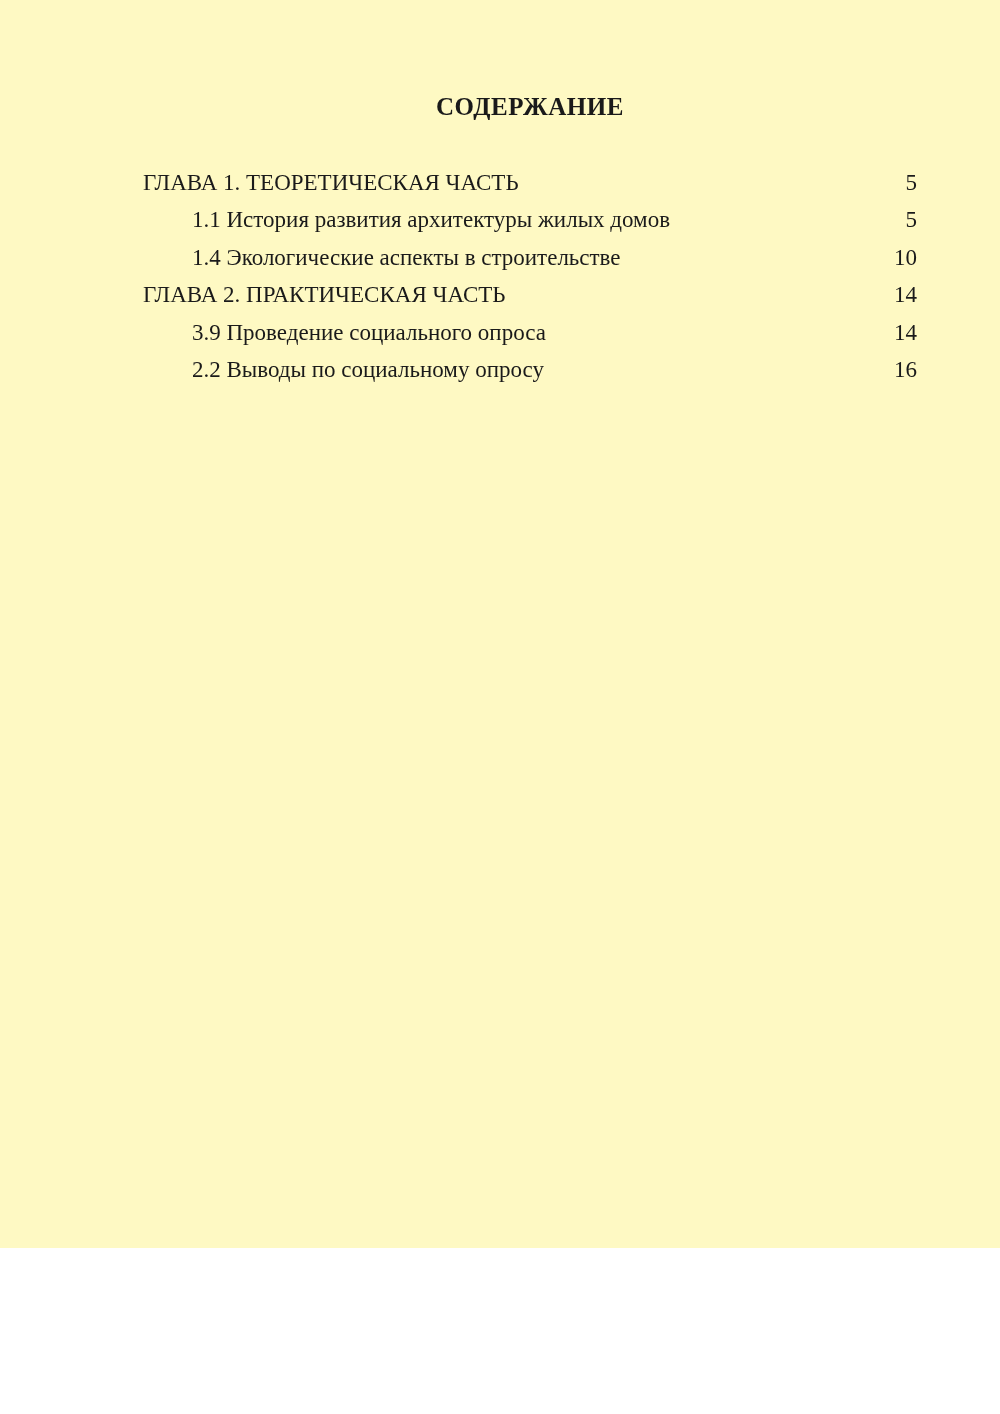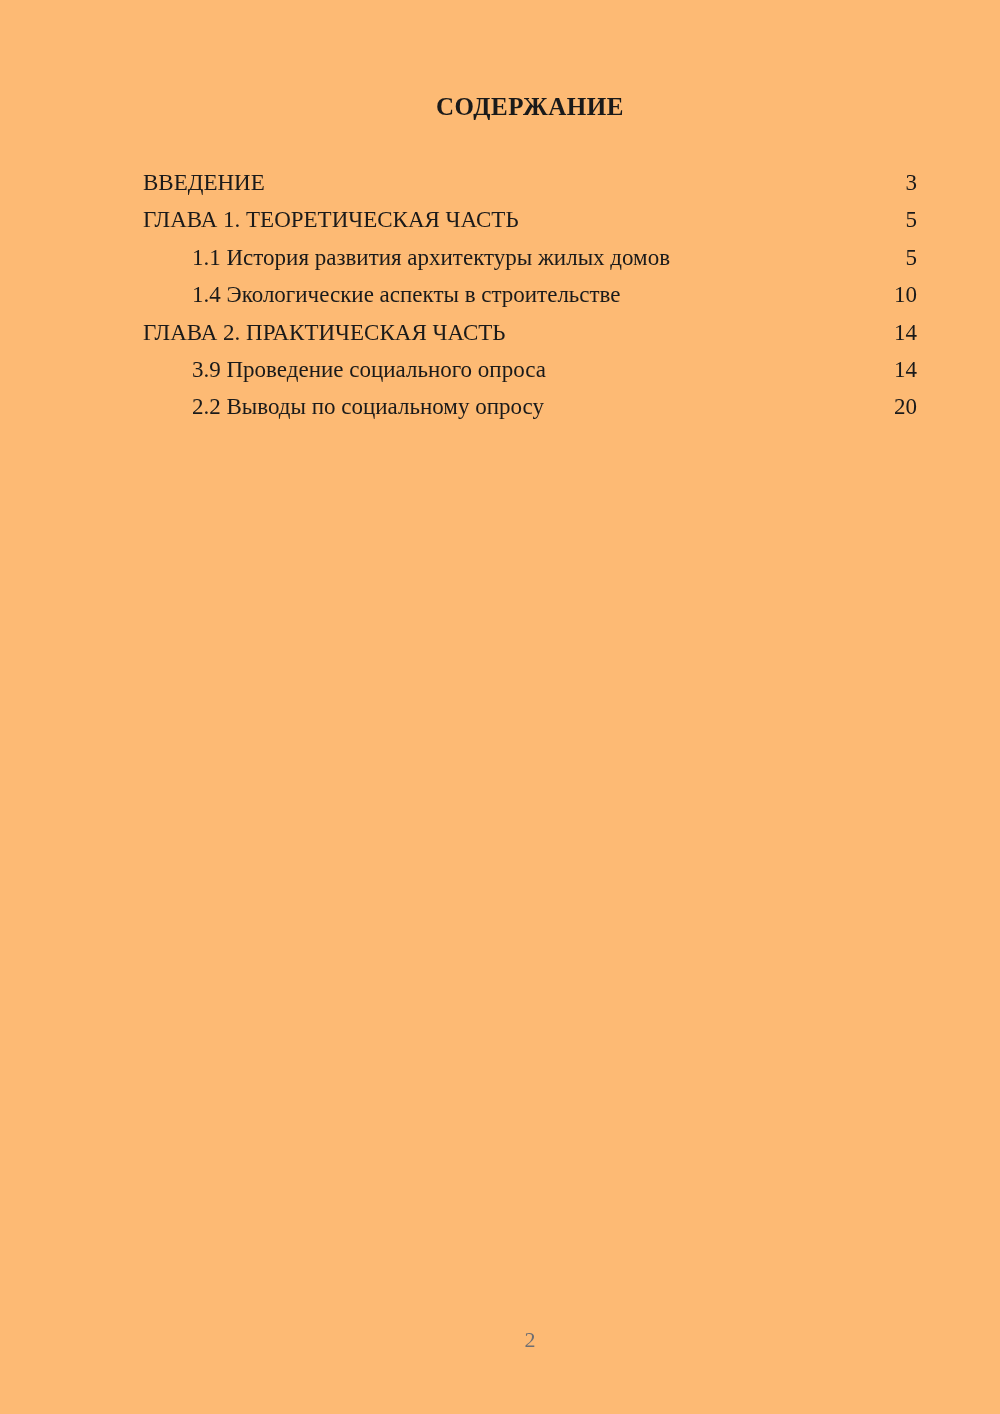--- a/index.html
+++ b/index.html
@@ -3,22 +3,22 @@
 <meta charset="utf-8">
 <style>
   html, body {
     margin: 0;
     padding: 0;
     background: #ffffff;
   }
   .page {
     position: relative;
     width: 1000px;
-    height: 1414px;
-    background: #fdba74;
+    height: 1248px;
+    background: #fef9c3;
     font-family: "Liberation Serif", "DejaVu Serif", serif;
     color: #1a1a1a;
     overflow: hidden;
   }
   .content {
     position: absolute;
     left: 143px;
     right: 83px;
     top: 0;
   }
@@ -66,24 +66,20 @@
   }
 </style>
 </head>
 <body>
 
 <div class="page">
   <div class="content">
     <h1 class="doc-title">СОДЕРЖАНИЕ</h1>
     <div class="toc" id="toc">
         <div class="toc-row level-0">
-    <span class="toc-label">ВВЕДЕНИЕ</span>
-    <span class="toc-page">3</span>
-  </div>
-        <div class="toc-row level-0">
     <span class="toc-label">ГЛАВА 1. ТЕОРЕТИЧЕСКАЯ ЧАСТЬ</span>
     <span class="toc-page">5</span>
   </div>
         <div class="toc-row level-1">
     <span class="toc-label">1.1 История развития архитектуры жилых домов</span>
     <span class="toc-page">5</span>
   </div>
         <div class="toc-row level-1">
     <span class="toc-label">1.4 Экологические аспекты в строительстве</span>
     <span class="toc-page">10</span>
@@ -91,18 +87,18 @@
         <div class="toc-row level-0">
     <span class="toc-label">ГЛАВА 2. ПРАКТИЧЕСКАЯ ЧАСТЬ</span>
     <span class="toc-page">14</span>
   </div>
         <div class="toc-row level-1">
     <span class="toc-label">3.9 Проведение социального опроса</span>
     <span class="toc-page">14</span>
   </div>
         <div class="toc-row level-1">
     <span class="toc-label">2.2 Выводы по социальному опросу</span>
-    <span class="toc-page">20</span>
+    <span class="toc-page">16</span>
   </div>
       </div>
   </div>
   <div class="page-footer">2</div>
 </div>
 
 </body></html>

